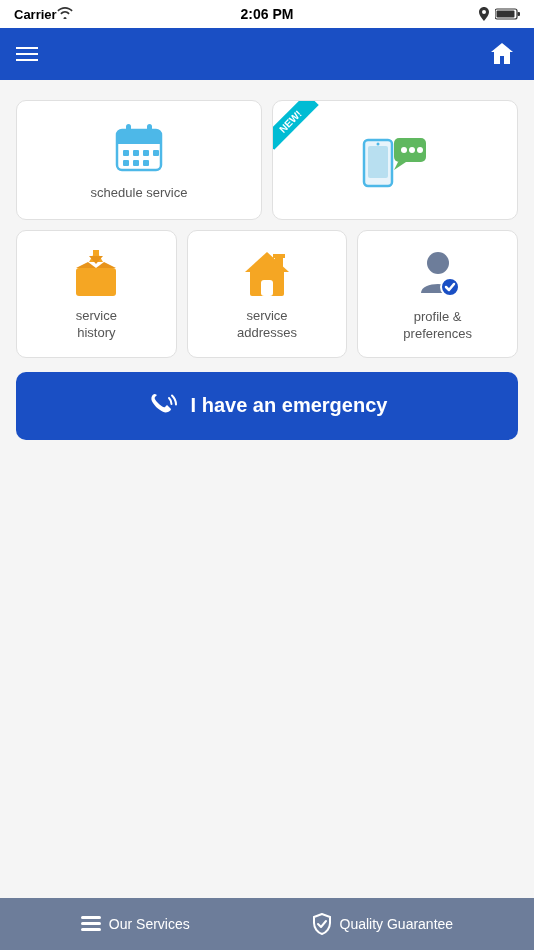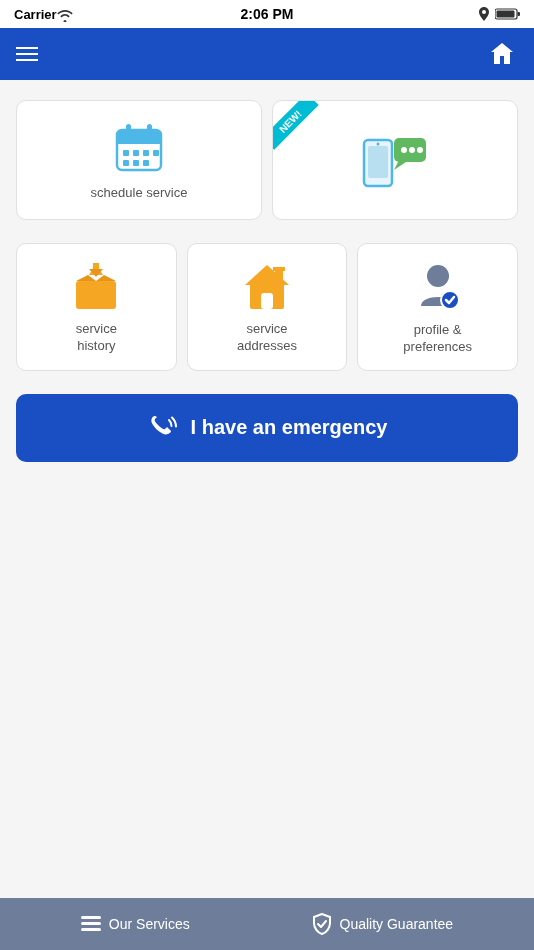--- a/index.html
+++ b/index.html
@@ -17,21 +17,21 @@
     .status-bar {
       background: #fff;
       height: 28px;
       display: flex;
       align-items: center;
       justify-content: space-between;
       padding: 0 14px;
       font-size: 13px;
       font-weight: 600;
     }
-    .status-left { display: flex; align-items: flex-end; }
+    .status-left { display: flex; align-items: flex-start; }
     .status-center { position: absolute; left: 50%; transform: translateX(-50%); font-size: 14px; font-weight: 600; }
     .status-right { display: flex; align-items: center; gap: 6px; }
 
     
     .header {
       background: #1a4fc4;
       height: 52px;
       display: flex;
       align-items: center;
       justify-content: space-between;
@@ -63,21 +63,21 @@
       font-size: 24px;
       font-weight: 400;
       color: #333;
       margin-bottom: 16px;
     }
 
     
     .card-row {
       display: flex;
       gap: 10px;
-      margin-bottom: 23px;
+      margin-bottom: 10px;
     }
 
     .card {
       background: #fff;
       border-radius: 10px;
       display: flex;
       flex-direction: column;
       align-items: center;
       justify-content: center;
       padding: 16px 8px 14px;

